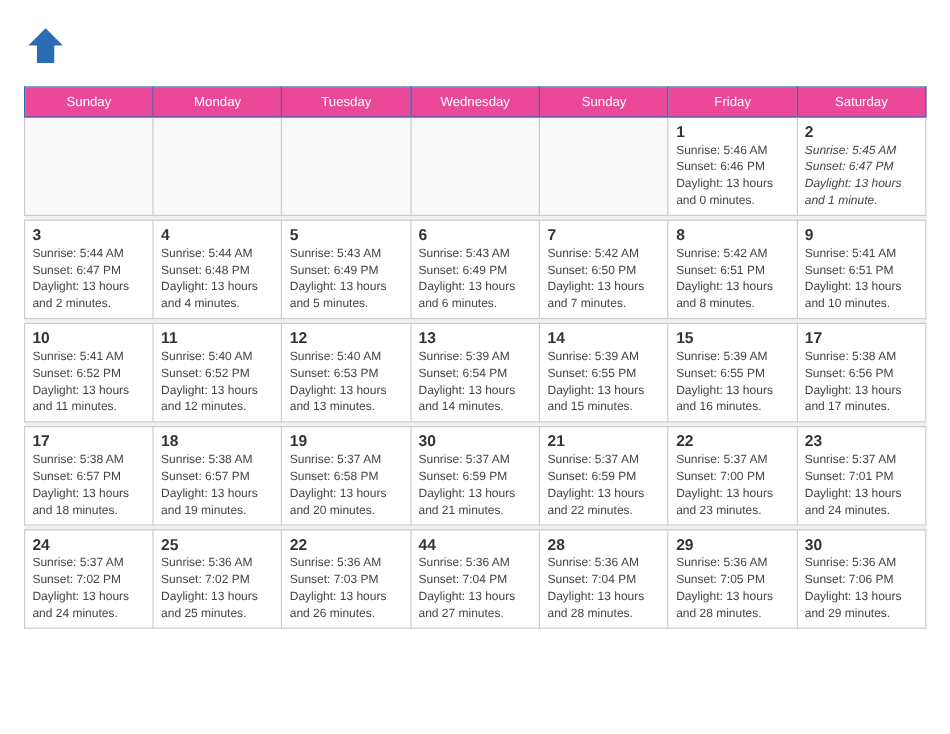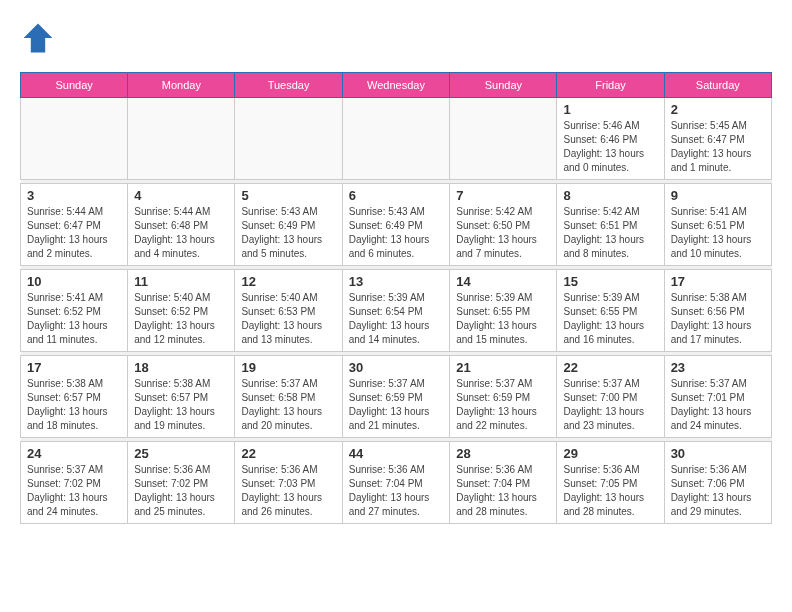--- a/index.html
+++ b/index.html
@@ -127,21 +127,21 @@
         <td class="empty"></td>
         <td class="empty"></td>
         <td>
           <span class="day-num">1</span>
           <div class="day-info" style="white-space: pre-line;">Sunrise: 5:46 AM
 Sunset: 6:46 PM
 Daylight: 13 hours and 0 minutes.</div>
         </td>
         <td>
           <span class="day-num">2</span>
-          <div class="day-info" style="white-space: pre-line;">Sunrise: 5:45 AM
+          <div class="day-info" style="white-space: pre-line; font-style: italic;">Sunrise: 5:45 AM
 Sunset: 6:47 PM
 Daylight: 13 hours and 1 minute.</div>
         </td>
       </tr>
       <tr class="row-spacer">
         <td colspan="7"></td>
       </tr>
       <tr>
         <td>
           <span class="day-num">3</span>

